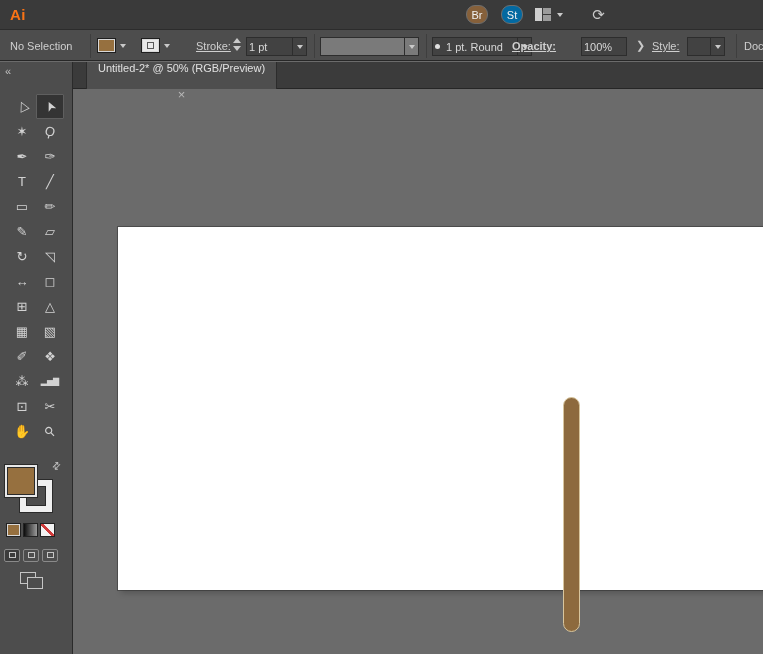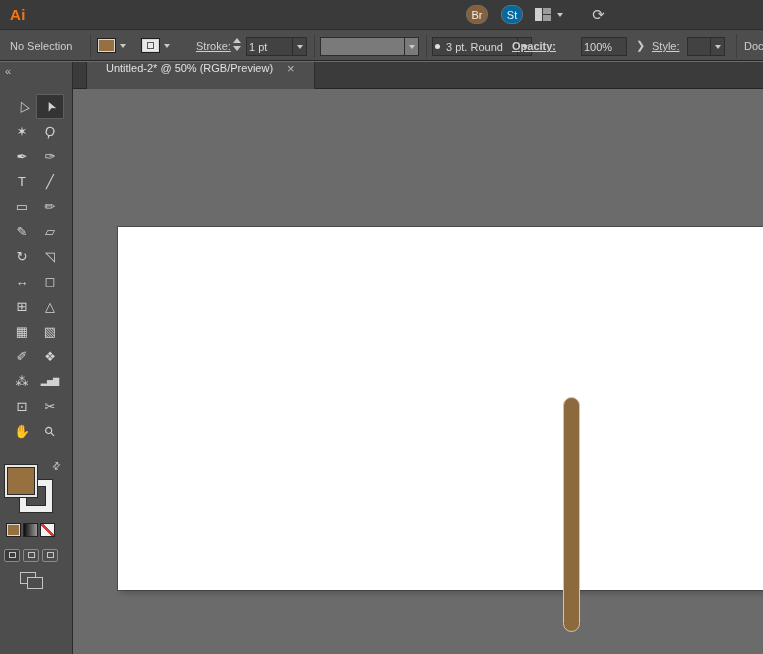--- a/index.html
+++ b/index.html
@@ -75,22 +75,22 @@
   .brush-dot { width: 5px; height: 5px; border-radius: 50%; background: #e0e0e0; margin-right: 6px; flex: 0 0 auto; }
   .panel-arrow { position: absolute; left: 636px; top: 9px; color: #c9c9c9; font-size: 11px; }
 
   
   .tabbar {
     position: absolute; top: 62px; left: 73px; right: 0; height: 27px;
     background: #3b3b3b; border-bottom: 1px solid #262626; z-index: 30;
   }
   .tab {
     position: absolute; left: 13px; top: 0; height: 27px; background: #4e4e4e;
-    color: #e0e0e0; font-size: 11px; display: flex; align-items: flex-start;
-    padding: 0 19px; gap: 14px; border-right: 1px solid #2c2c2c; border-left: 1px solid #2c2c2c;
+    color: #e0e0e0; font-size: 11px; display: flex; align-items: center;
+    padding: 0 11px; gap: 14px; border-right: 1px solid #2c2c2c; border-left: 1px solid #2c2c2c; flex-direction: column;
   }
   .tab-close { color: #b8b8b8; font-size: 13px; line-height: 1; }
 
   
   .toolbar {
     position: absolute; top: 62px; left: 0; width: 73px; bottom: 0;
     background: #4d4d4d; border-right: 1px solid #2a2a2a; z-index: 30;
   }
   .collapse { position: absolute; top: 3px; left: 5px; color: #c0c0c0; font-size: 11px; }
   .tools {
@@ -191,21 +191,21 @@
   <div class="cb-sep" style="left:314px;"></div>
   <div class="cb-field profile-field" style="left:320px; width:99px;">
     <span class="field-chev">
         <span class="chev-down"></span>
       </span>
   </div>
 
   <div class="cb-sep" style="left:426px;"></div>
   <div class="cb-field" style="left:432px; width:100px;">
     <span class="brush-dot"></span>
-    <span>3 pt. Round</span>
+    <span>1 pt. Round</span>
     <span class="field-chev">
         <span class="chev-down"></span>
       </span>
   </div>
 
   <span class="cb-text cb-link" style="left:512px; top:10px;font-weight:bold;">Opacity:</span>
   <div class="cb-field" style="left:581px; width:46px;">
     <span>100%</span>
   </div>
   <span class="panel-arrow">❯</span>

